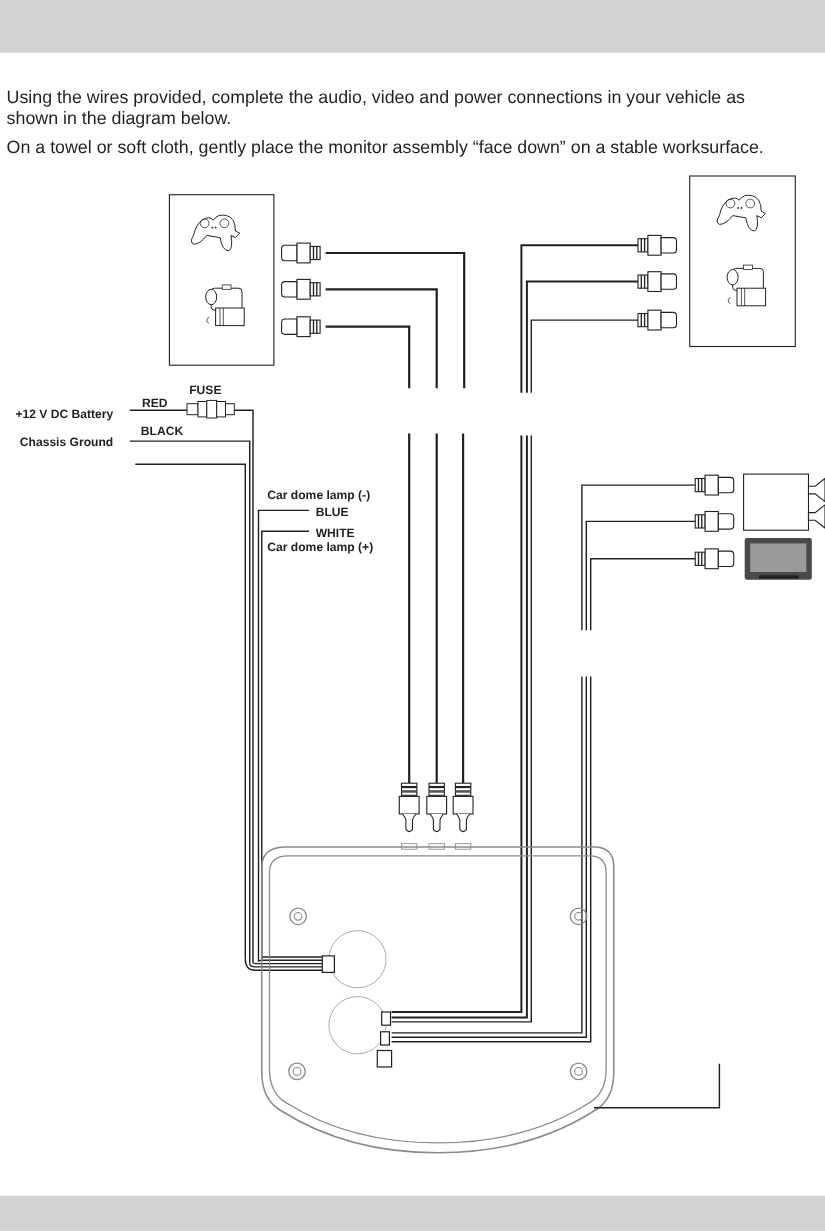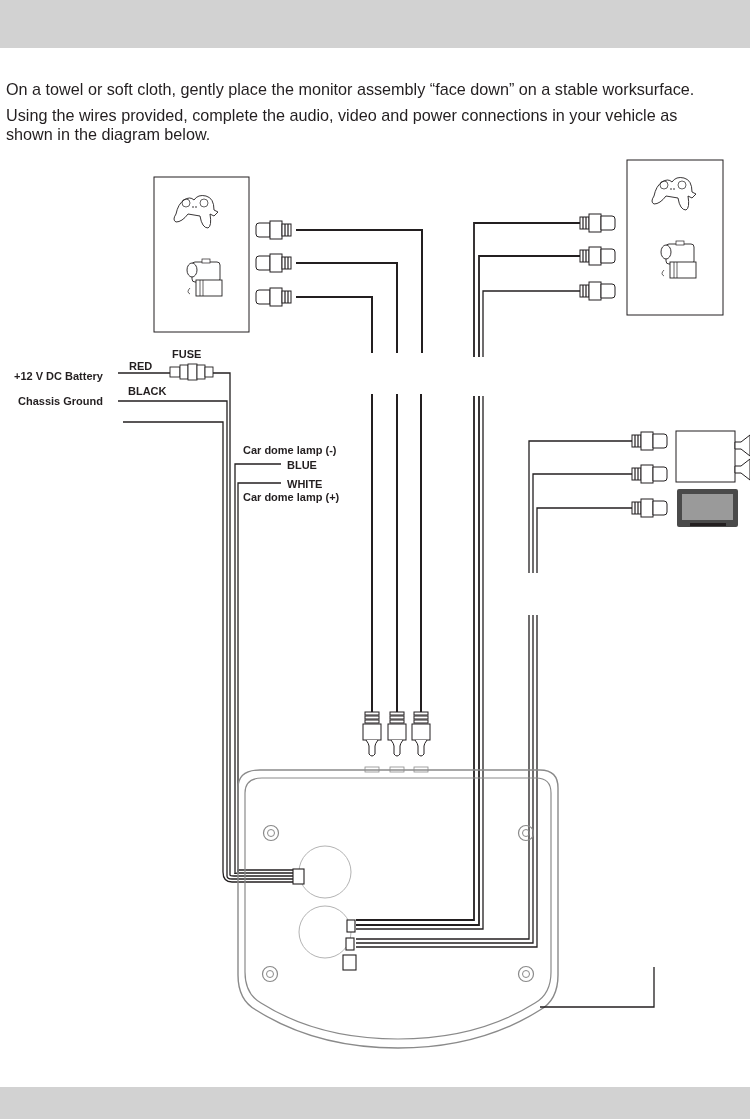--- a/index.html
+++ b/index.html
@@ -24,22 +24,22 @@
     .instructions p { margin: 0 0 7px 0; }
     svg.diagram { position: absolute; left: 0; top: 0; }
     .lbl { font-family: "Liberation Sans", sans-serif; font-weight: bold; font-size: 11px; fill: #231f20; }
   </style>
 </head>
 <body>
 
 <div class="band-top"></div>
 
 <div class="instructions">
+  <p>Using the wires provided, complete the audio, video and power connections in your vehicle as shown in the diagram below.</p>
   <p>On a towel or soft cloth, gently place the monitor assembly “face down” on a stable worksurface.</p>
-  <p>Using the wires provided, complete the audio, video and power connections in your vehicle as shown in the diagram below.</p>
 </div>
 
 <svg class="diagram" width="750" height="1119" viewBox="0 0 750 1119">
   <defs>
 
     <g id="rca-left">
       <path d="M3,0 H14 V14 H3 Q0,14 0,11 V3 Q0,0 3,0 Z" fill="#fff" stroke="#231f20" stroke-width="1"></path>
       <rect x="14" y="-2" width="12" height="18" fill="#fff" stroke="#231f20" stroke-width="1"></rect>
       <rect x="26" y="1" width="9" height="12" fill="#fff" stroke="#231f20" stroke-width="1"></rect>
       <line x1="29" y1="1" x2="29" y2="13" stroke="#231f20" stroke-width="1.2"></line>

